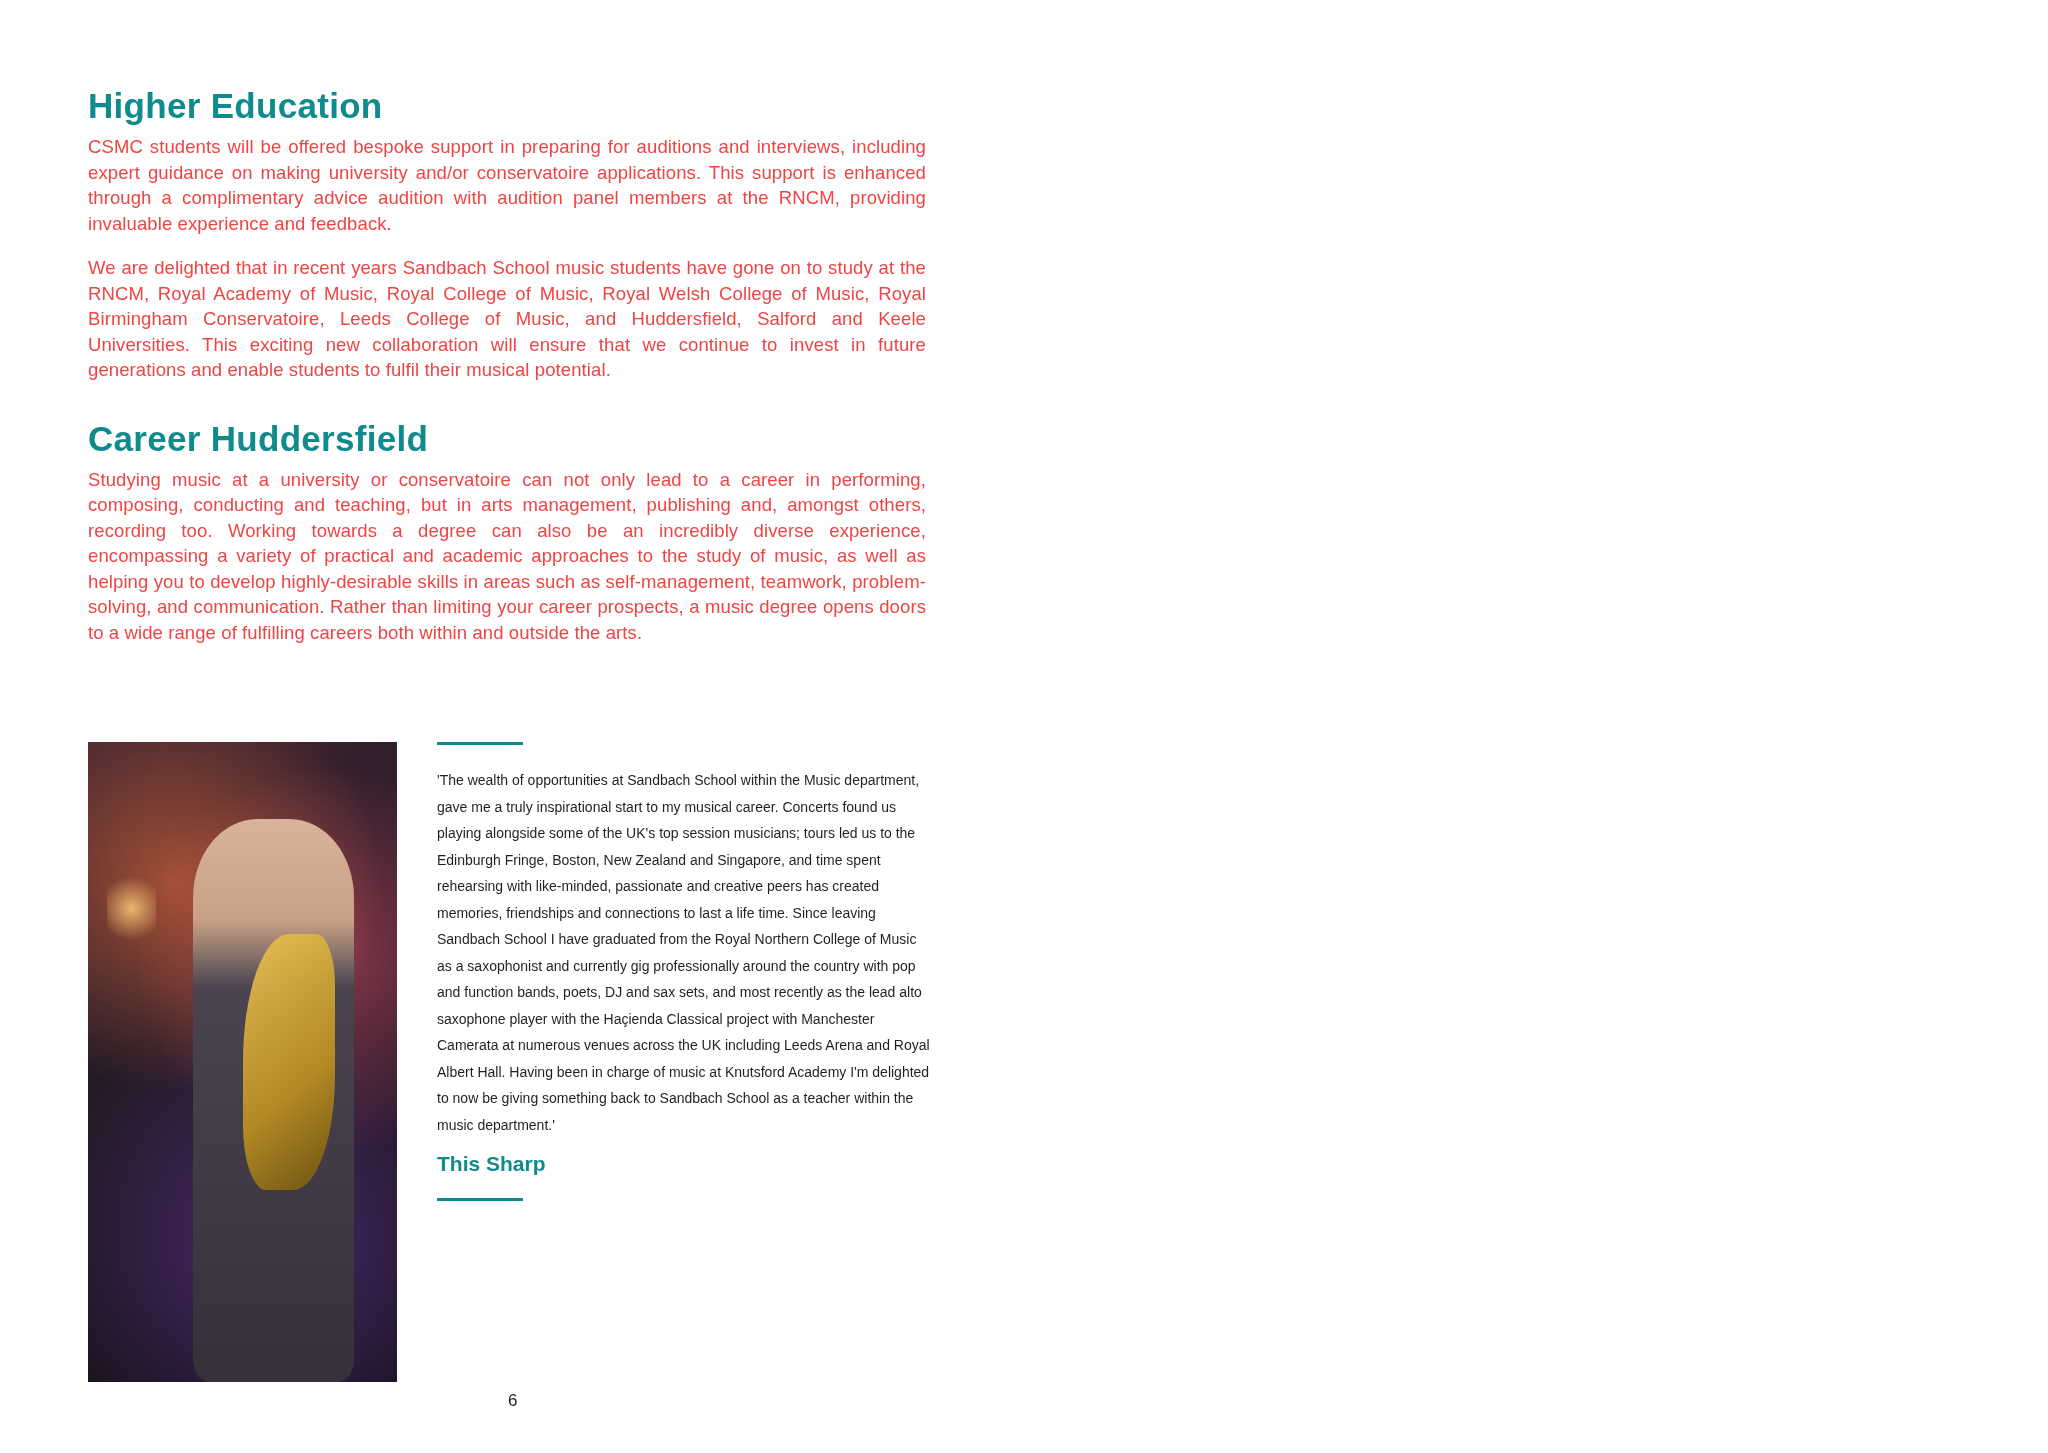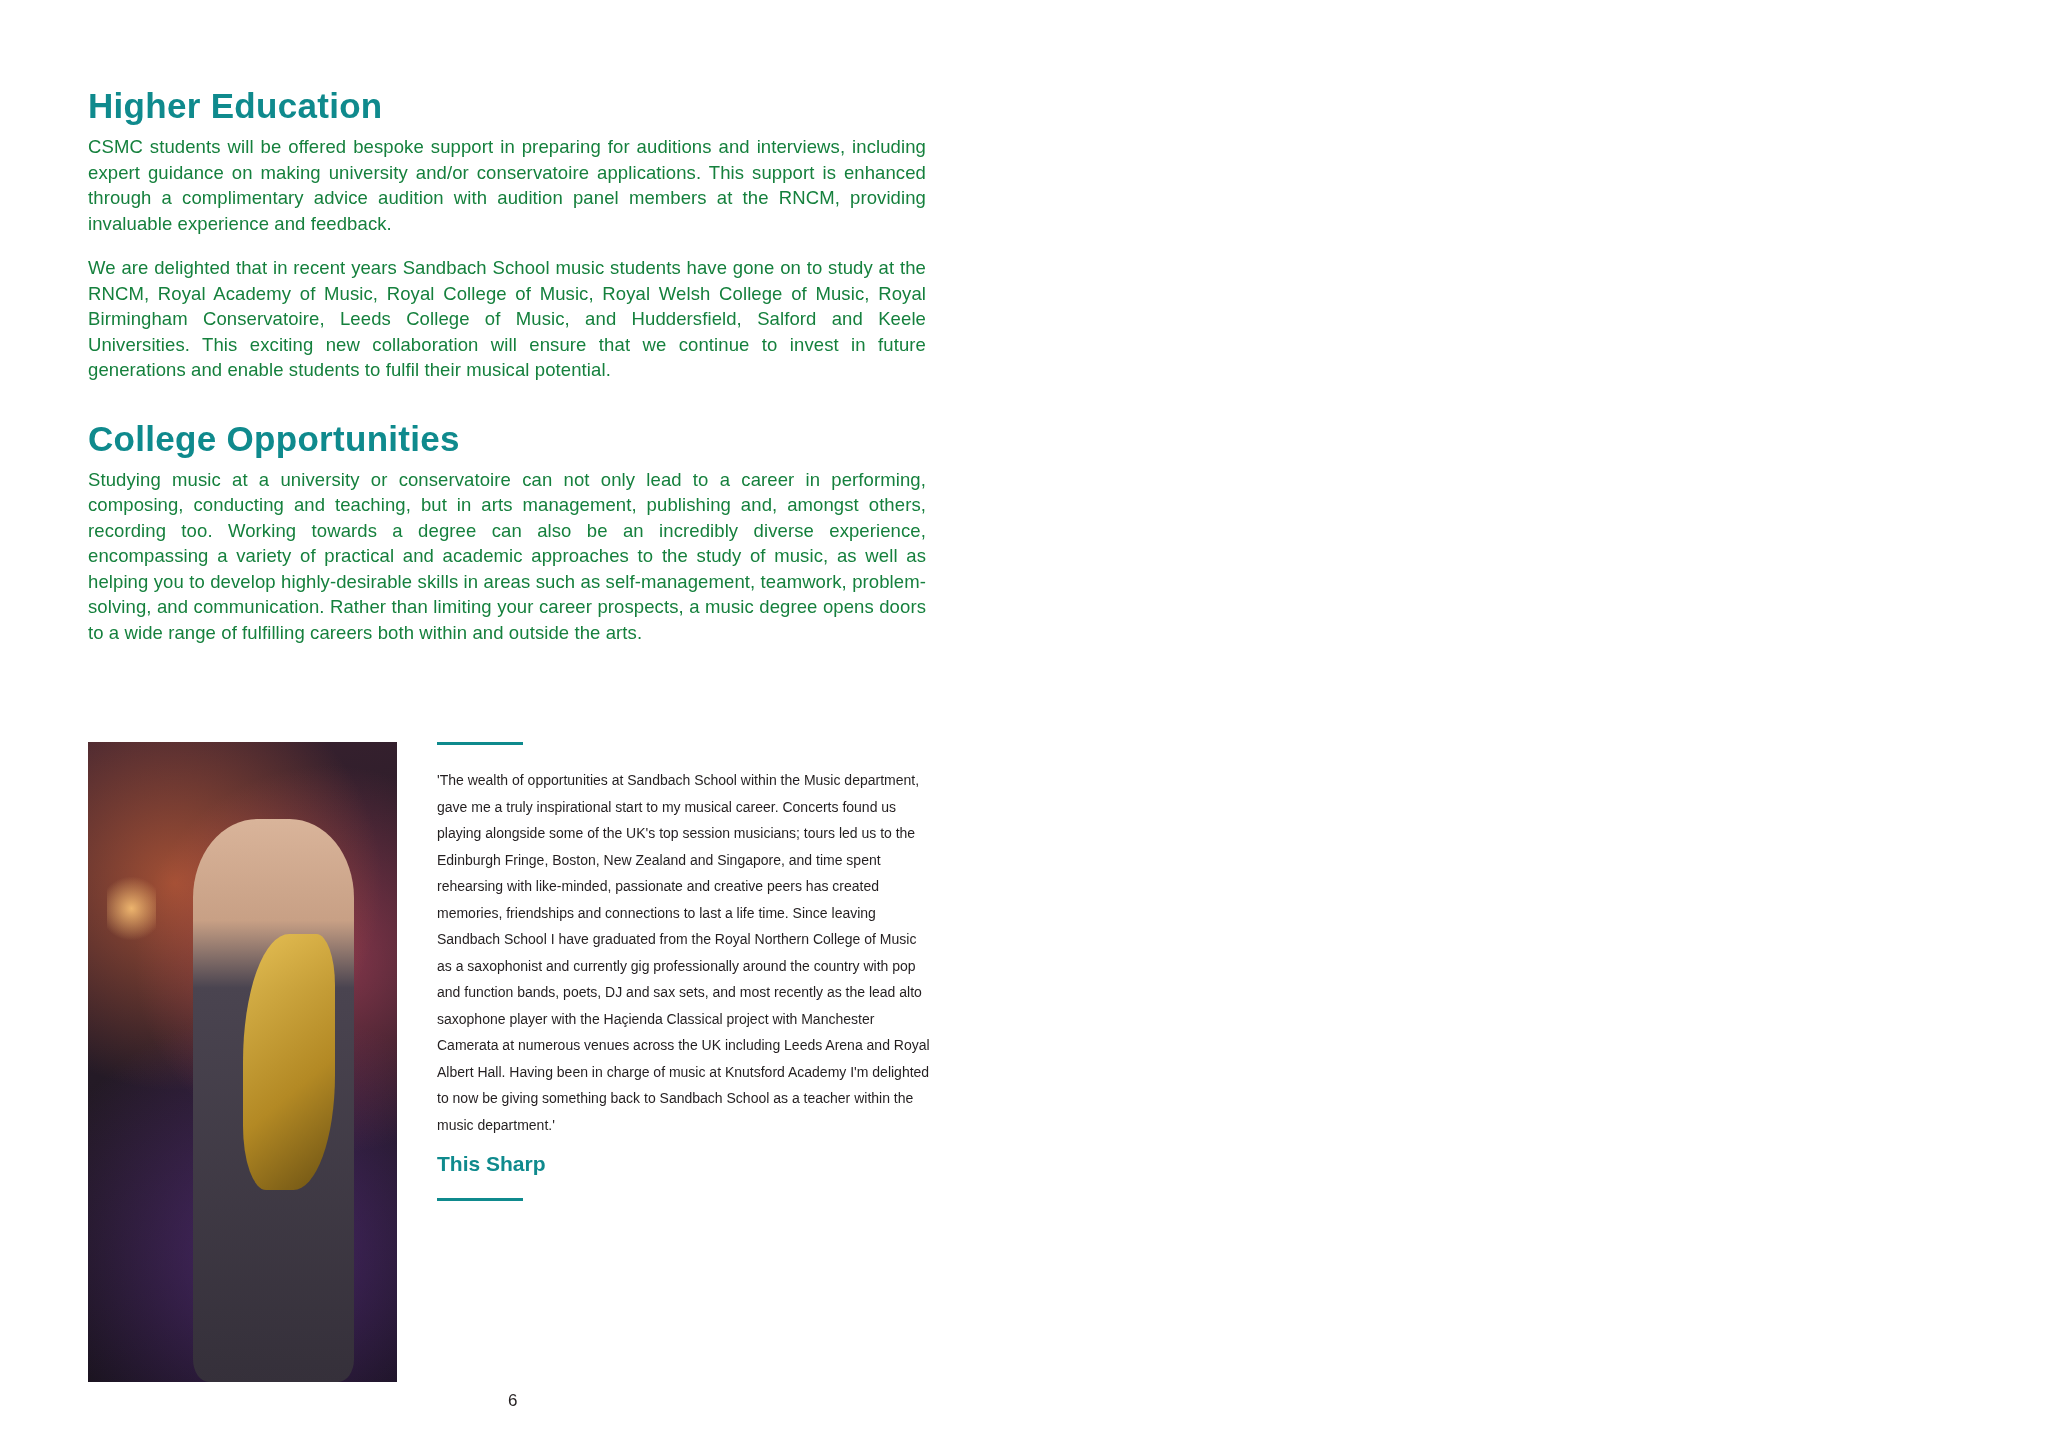--- a/index.html
+++ b/index.html
@@ -38,21 +38,21 @@
     font-size: 35px;
     font-weight: bold;
     color: #0f8a8d;
     letter-spacing: 0.3px;
   }
 
   .body-text {
     font-size: 18.5px;
     line-height: 25.5px;
     text-align: justify;
-    color: #15803d;
+    color: #ef4444;
     letter-spacing: 0.1px;
   }
   .body-text p { margin: 0 0 19px 0; }
   .body-text p:last-child { margin-bottom: 0; }
 
   #left-col-text {
     position: absolute;
     left: 88px;
     top: 86px;
     width: 838px;
@@ -150,21 +150,21 @@
 
       <div id="higher-ed-block">
         <h1 class="section-title">Higher Education</h1>
         <div class="body-text">
           <p>CSMC students will be offered bespoke support in preparing for auditions and interviews, including expert guidance on making university and/or conservatoire applications. This support is enhanced through a complimentary advice audition with audition panel members at the RNCM, providing invaluable experience and feedback.</p>
           <p>We are delighted that in recent years Sandbach School music students have gone on to study at the RNCM, Royal Academy of Music, Royal College of Music, Royal Welsh College of Music, Royal Birmingham Conservatoire, Leeds College of Music, and Huddersfield, Salford and Keele Universities. This exciting new collaboration will ensure that we continue to invest in future generations and enable students to fulfil their musical potential.</p>
         </div>
       </div>
 
       <div id="career-block">
-        <h1 class="section-title">College Opportunities</h1>
+        <h1 class="section-title">Career Huddersfield</h1>
         <div class="body-text">
           <p>Studying music at a university or conservatoire can not only lead to a career in performing, composing, conducting and teaching, but in arts management, publishing and, amongst others, recording too. Working towards a degree can also be an incredibly diverse experience, encompassing a variety of practical and academic approaches to the study of music, as well as helping you to develop highly-desirable skills in areas such as self-management, teamwork, problem-solving, and communication. Rather than limiting your career prospects, a music degree opens doors to a wide range of fulfilling careers both within and outside the arts.</p>
         </div>
       </div>
 
     </div>
 
     <div class="photo" id="sax-photo">
       <div class="glow"></div>
       <div class="figure"></div>

